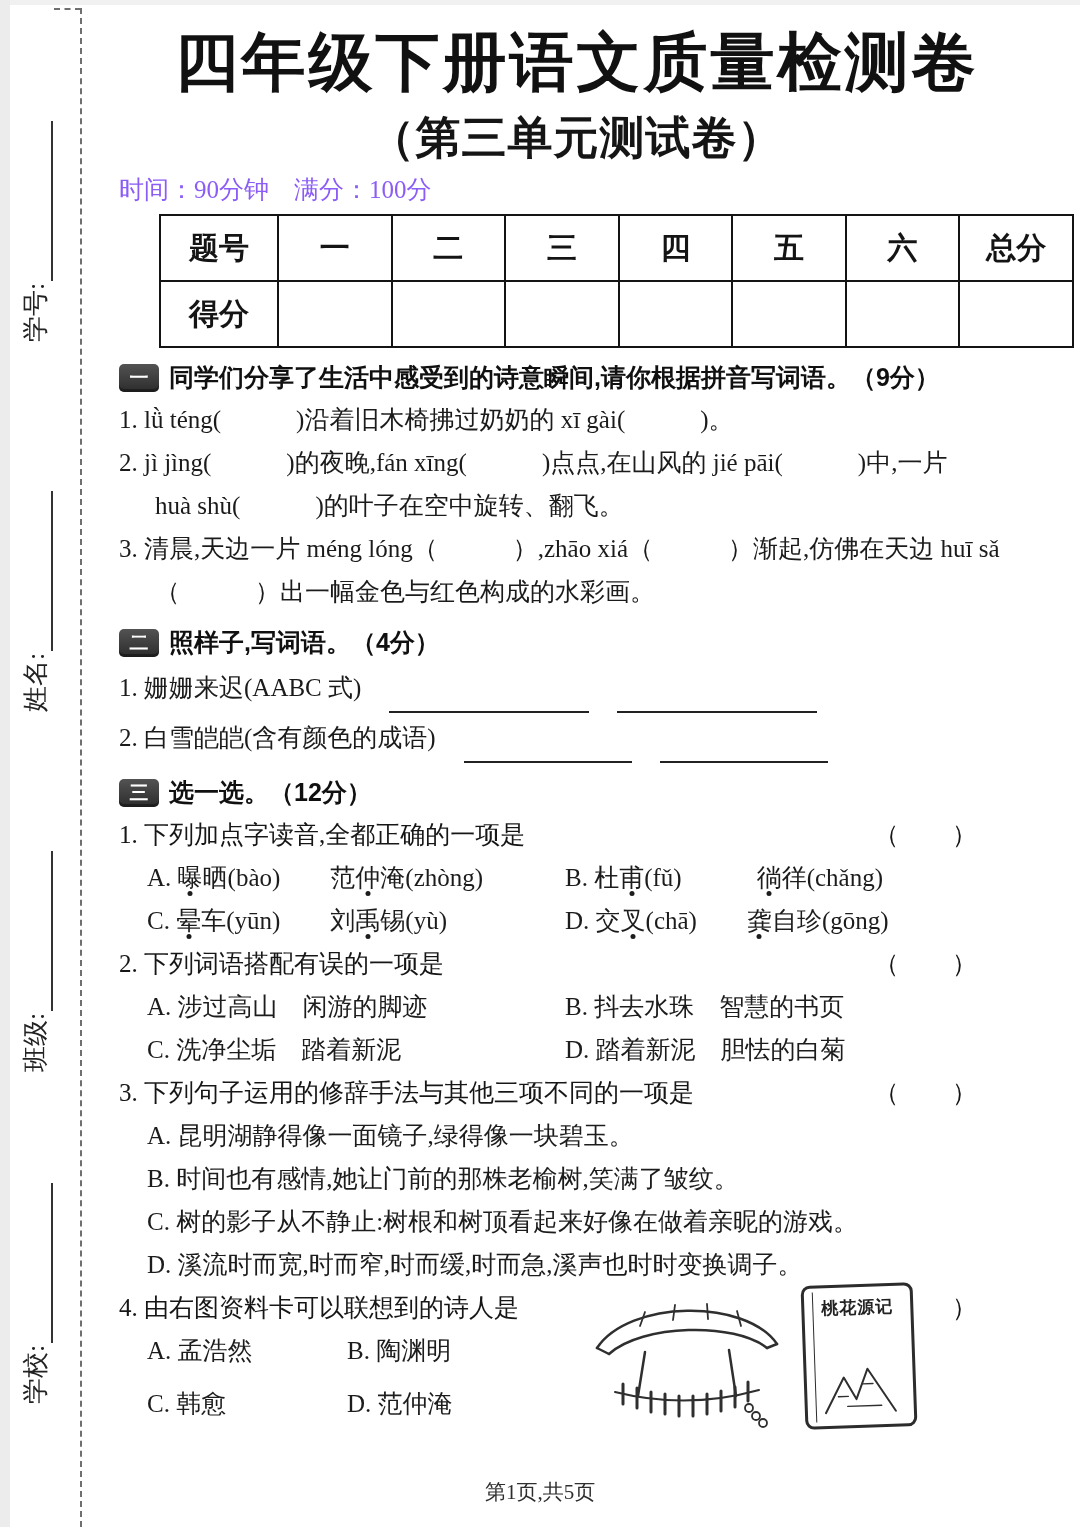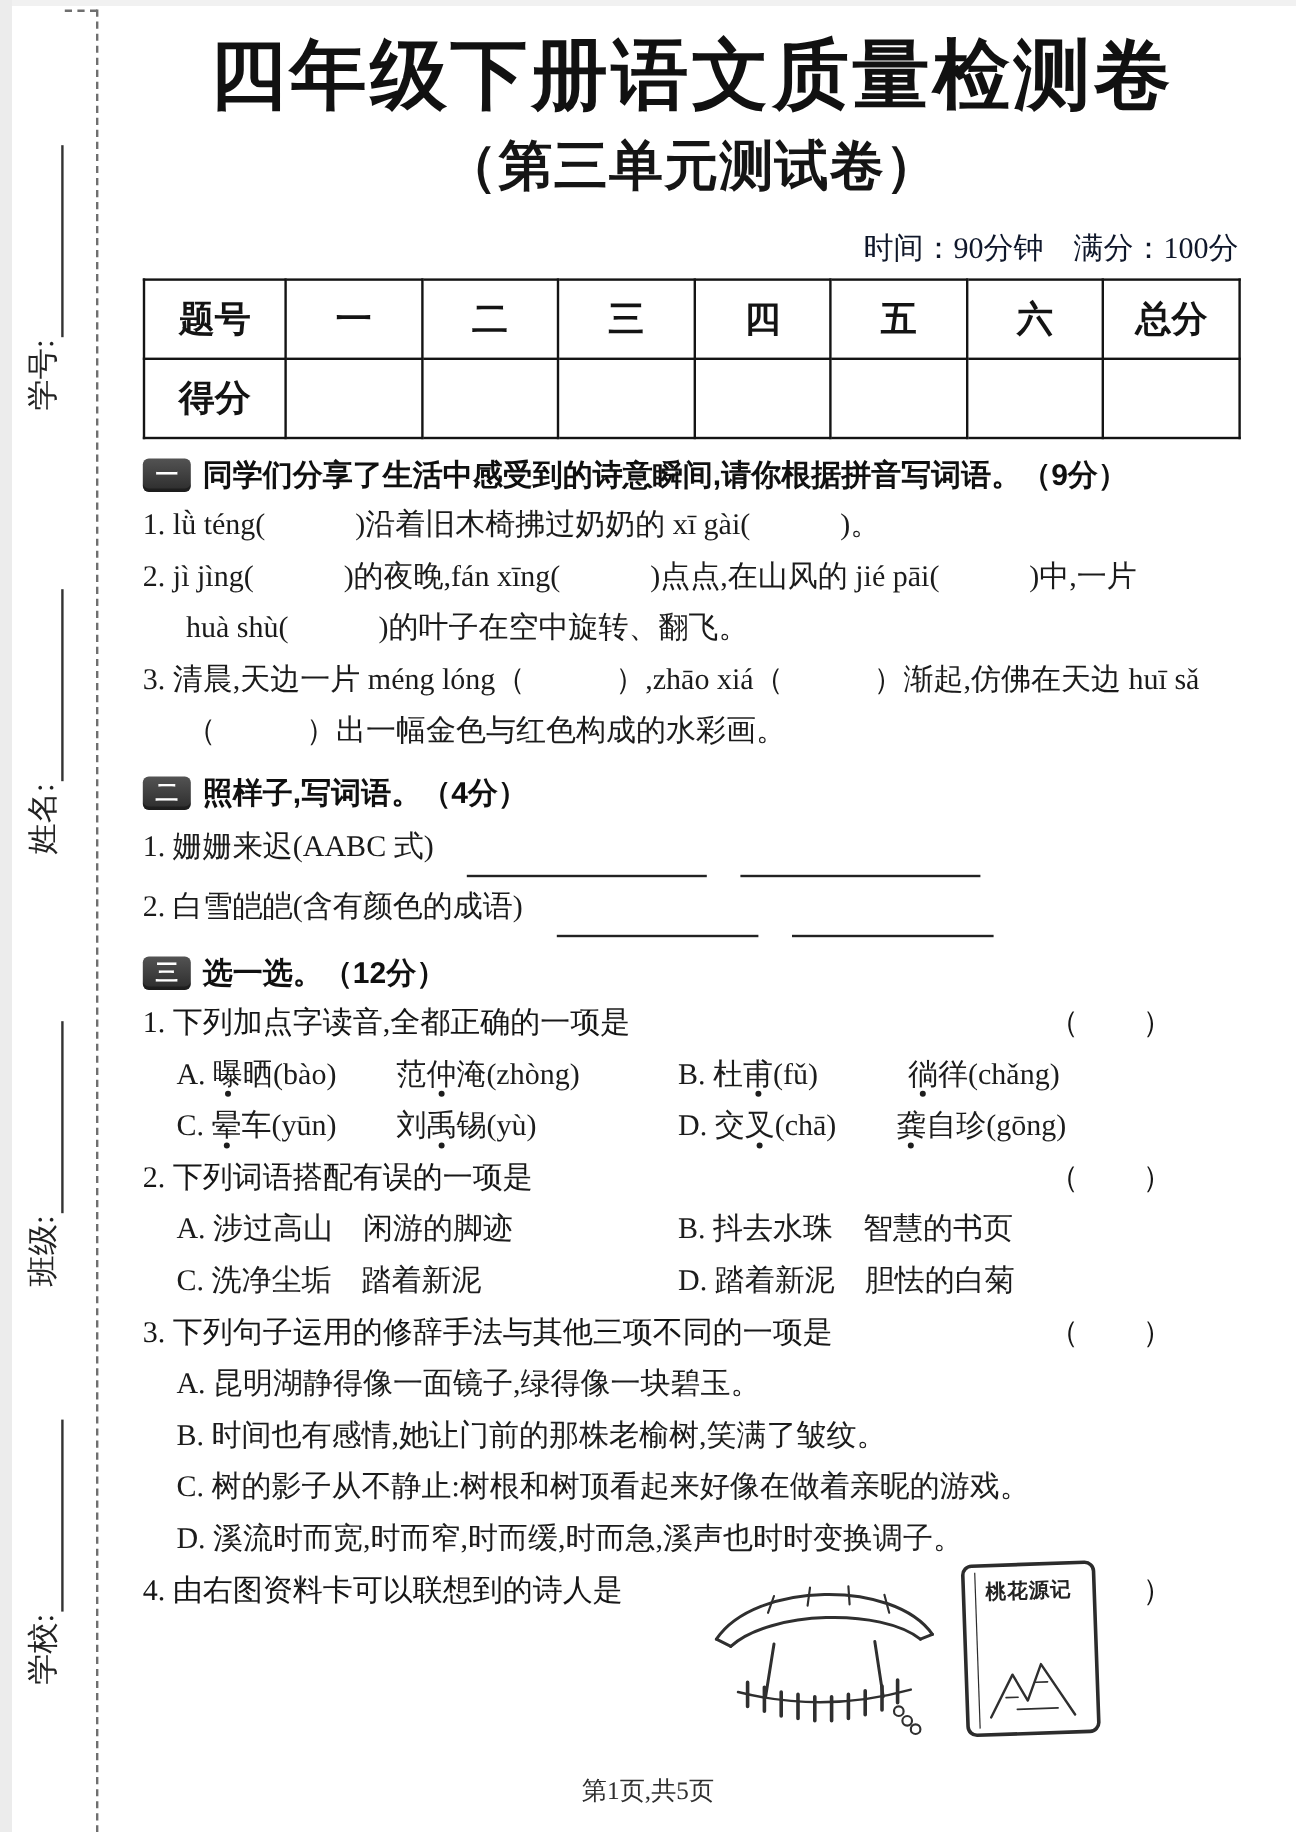--- a/index.html
+++ b/index.html
@@ -30,23 +30,23 @@
 
   
   .content{position:absolute;left:119px;top:0;width:915px;}
 
   .title{
     margin:22px 0 0;text-align:center;font-size:64px;line-height:1.28;
     font-weight:900;letter-spacing:3px;color:#111;
     font-family:"Liberation Serif","DejaVu Serif",serif;
   }
   .subtitle{margin-top:4px;text-align:center;font-size:45px;font-weight:bold;letter-spacing:1px;color:#151515;}
-  .meta{margin-top:24px;text-align:right;font-size:25px;line-height:1.3;color:#0f172a;padding-right:2px;}
-
-  table.score-table{margin-top:8px;width:100%;border-collapse:collapse;table-layout:fixed;}
+  .meta{margin-top:6px;text-align:left;font-size:25px;line-height:1.3;color:#8b5cf6;padding-right:2px;}
+
+  table.score-table{margin-top:8px;width:100%;border-collapse:collapse;table-layout:fixed;margin-left:40px;}
   table.score-table td{
     border:2.5px solid #141414;height:62px;text-align:center;vertical-align:middle;
     font-size:30px;color:#141414;
   }
   table.score-table td.hd{font-weight:bold;font-family:"Liberation Sans","DejaVu Sans",sans-serif;}
   table.score-table col.first{width:118px;}
 
   .sec{display:flex;align-items:center;gap:10px;margin:13px 0 4px;}
   .sec-icon{
     flex:0 0 auto;display:inline-flex;align-items:center;justify-content:center;
@@ -219,20 +219,26 @@
   </div>
   <div class="optline">A. 昆明湖静得像一面镜子,绿得像一块碧玉。</div>
   <div class="optline">B. 时间也有感情,她让门前的那株老榆树,笑满了皱纹。</div>
   <div class="optline">C. 树的影子从不静止:树根和树顶看起来好像在做着亲昵的游戏。</div>
   <div class="optline">D. 溪流时而宽,时而窄,时而缓,时而急,溪声也时时变换调子。</div>
 
   <div class="q4">
     <div class="qrow">
       <span>4. 由右图资料卡可以联想到的诗人是</span>
       <span class="bracket">（　　）</span>
+    </div>
+    <div class="q4opts">
+      <span>A. 孟浩然</span>
+      <span>B. 陶渊明</span>
+      <span>C. 韩愈</span>
+      <span>D. 范仲淹</span>
     </div>
 
     <div class="art">
       <svg viewBox="0 0 200 146" width="200" height="146">
         <g fill="none" stroke="#2f2f2f" stroke-width="2.5" stroke-linecap="round">
           <path d="M10 64 C 42 16, 158 14, 190 60"></path>
           <path d="M22 70 C 55 40, 148 38, 180 64"></path>
           <path d="M10 64 L22 70 M190 60 L180 64"></path>
           <path d="M58 28 L53 42 M88 21 L86 36 M120 20 L121 35 M150 27 L154 42" stroke-width="1.8"></path>
           <path d="M58 68 L51 112 M142 66 L149 112"></path>

